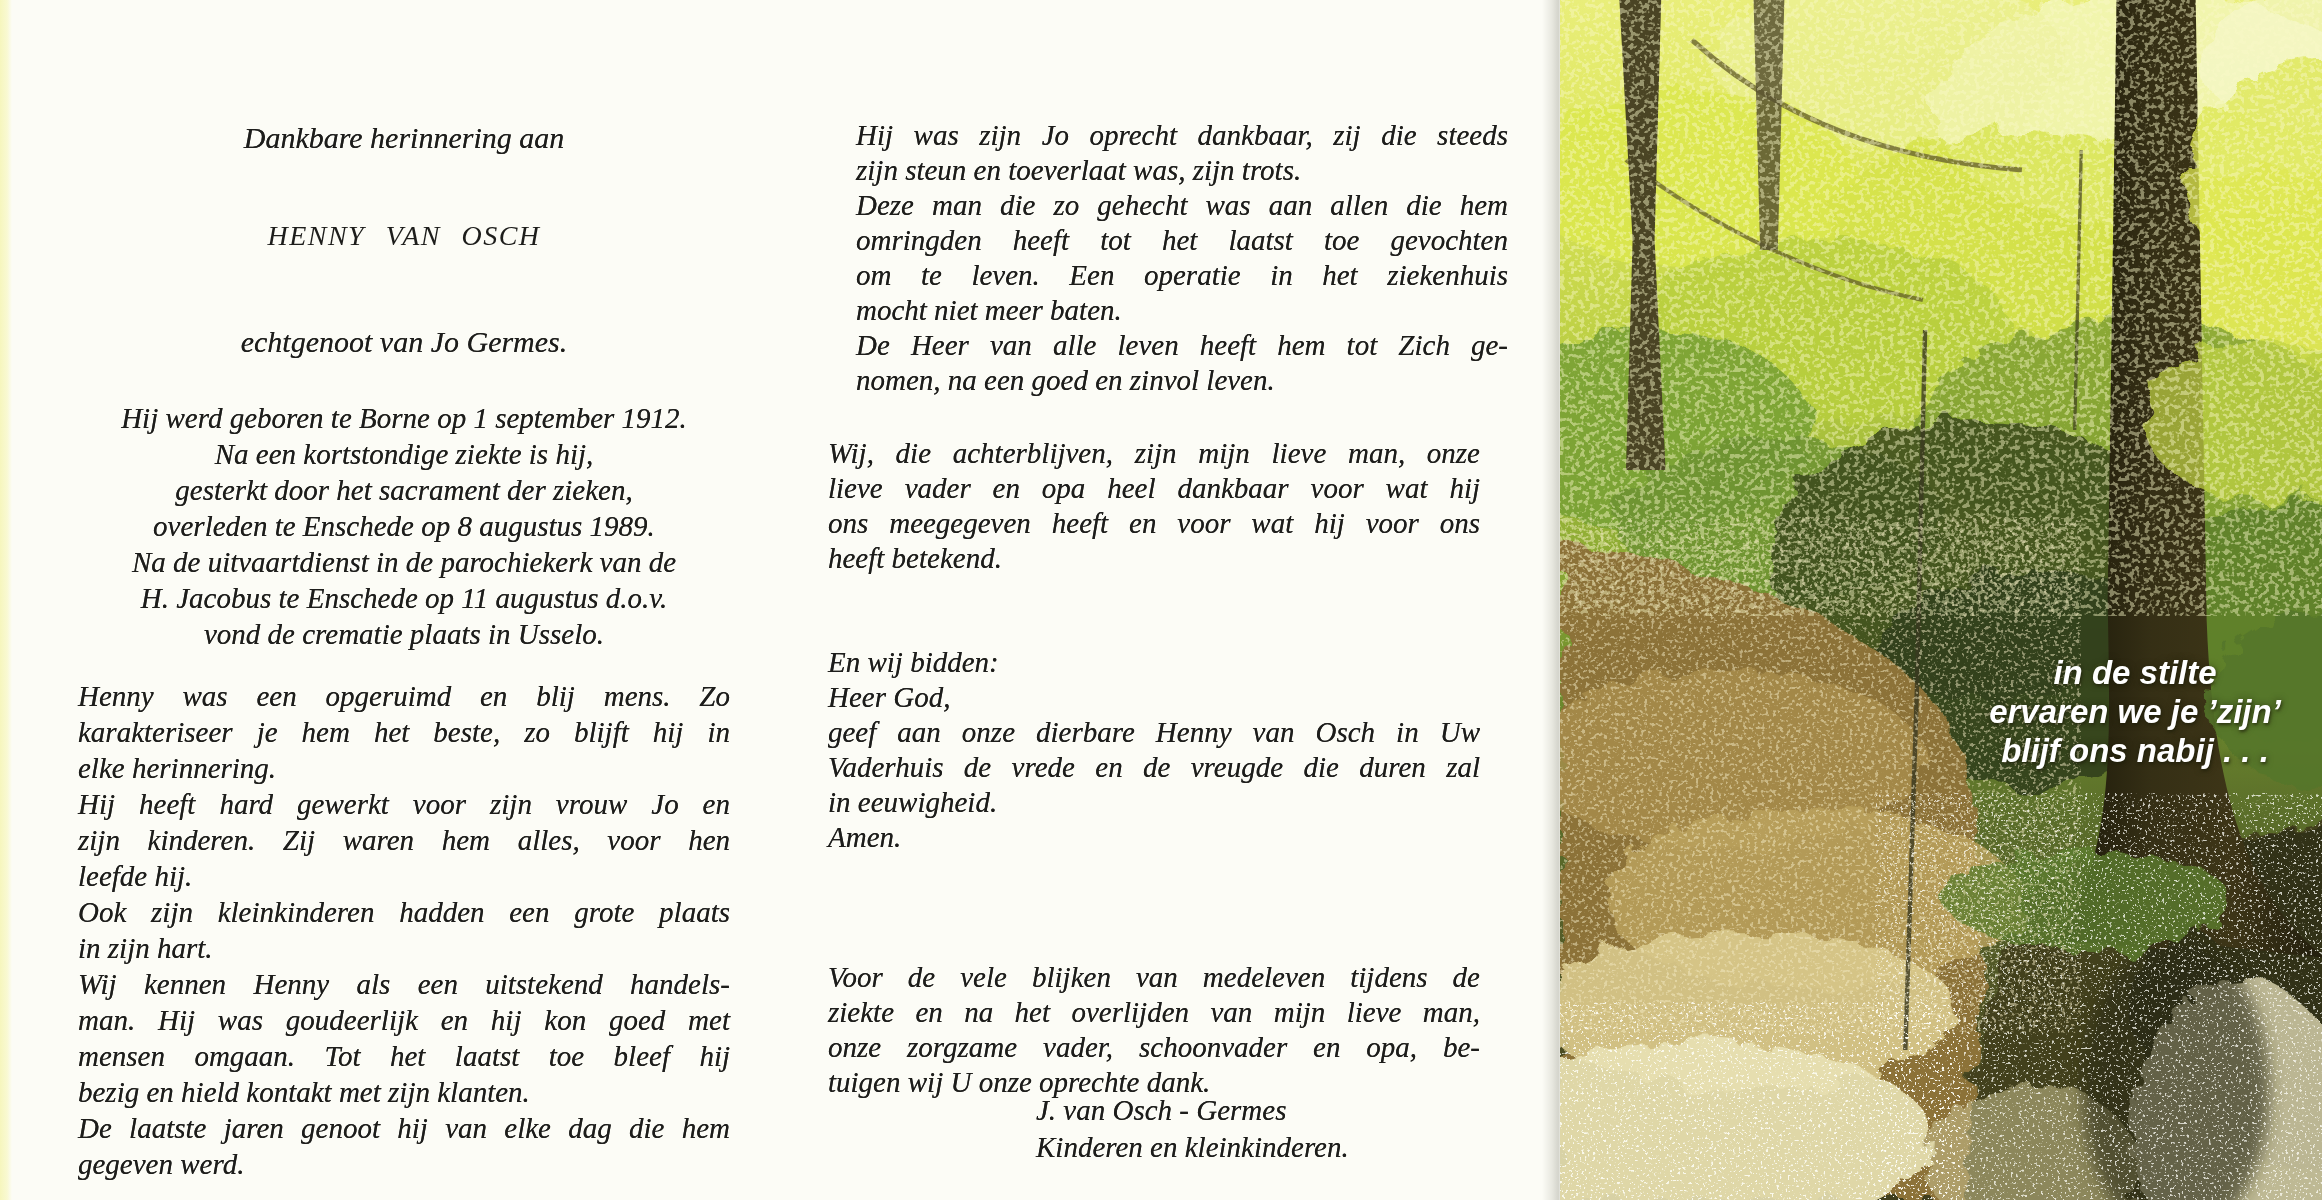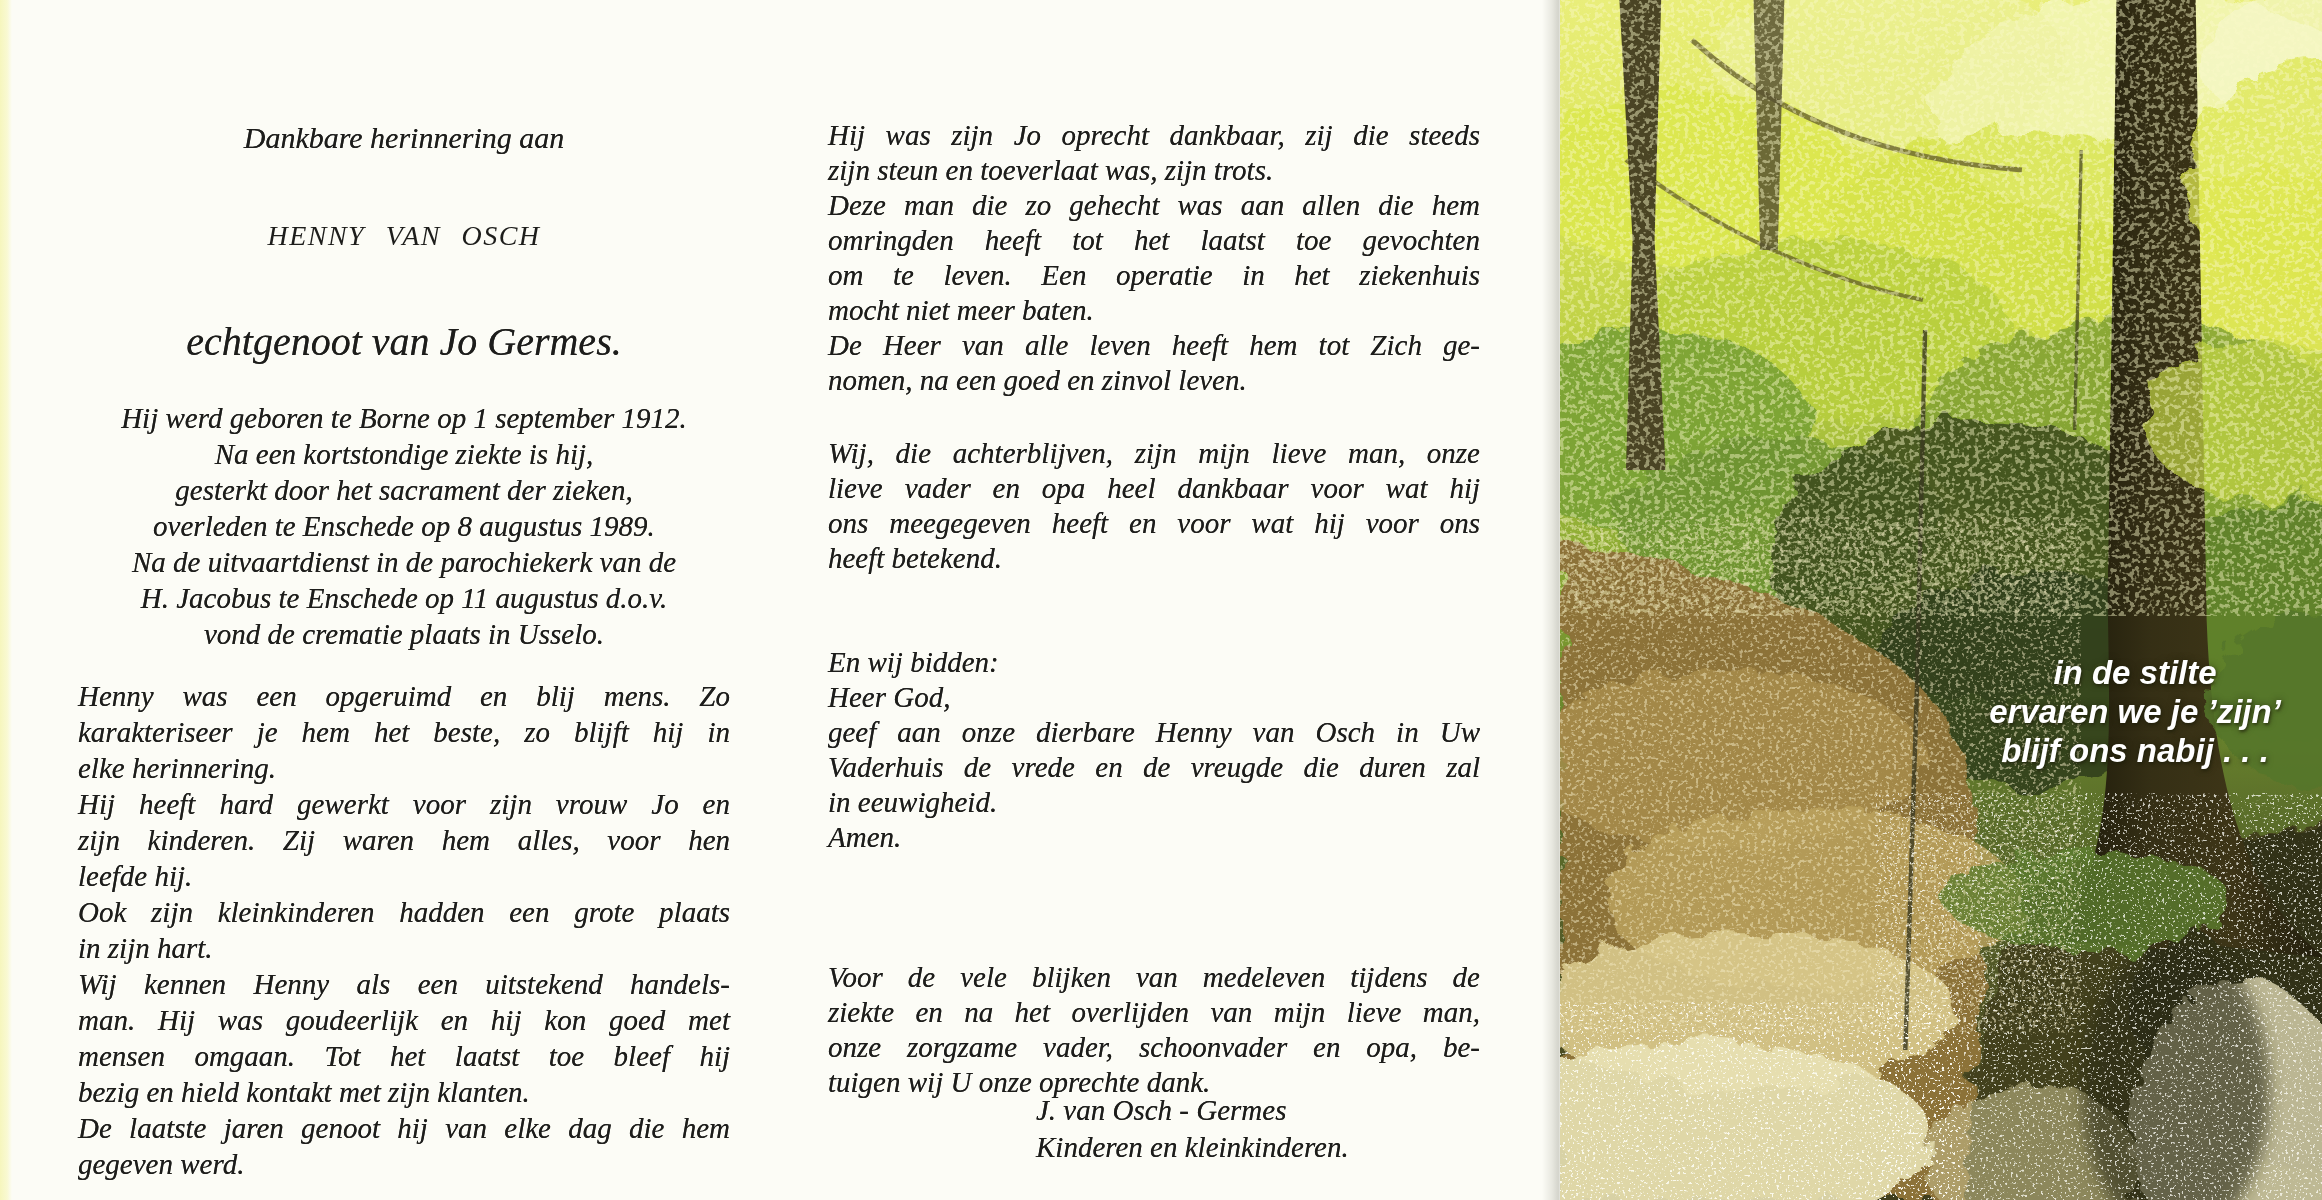--- a/index.html
+++ b/index.html
@@ -30,24 +30,24 @@
     font-size:29px;line-height:36px;
     text-shadow:0 0 0.6px rgba(25,25,22,0.85);
   }
   .mid .body-text{line-height:35px;}
   .line-c{text-align:center;}
   .line-j{text-align:justify;text-align-last:justify;}
   .line-l{text-align:justify;text-align-last:left;}
   .centered{text-align:center;}
   #dedication{top:120px;font-size:30px;}
   #deceased-name{top:220px;font-size:28px;letter-spacing:1.5px;word-spacing:12px;}
-  #relation{top:324px;font-size:40px;}
+  #relation{top:324px;font-size:30px;}
   #biography{top:400px;}
   #memories{top:678px;}
-  #tribute{top:118px;}
+  #tribute{top:118px;margin-left:28px;}
   #family{top:436px;}
   #prayer{top:645px;}
   #thanks{top:922px;margin-top:38px;}
   #signature{top:1092px;padding-left:208px;box-sizing:border-box;line-height:37px;}
   
   #photo{
     position:absolute;left:1560px;top:0;width:838px;height:1200px;
     overflow:hidden;background:#7d9a31;
   }
   #photo svg{position:absolute;left:0;top:0;width:100%;height:100%;display:block;}

